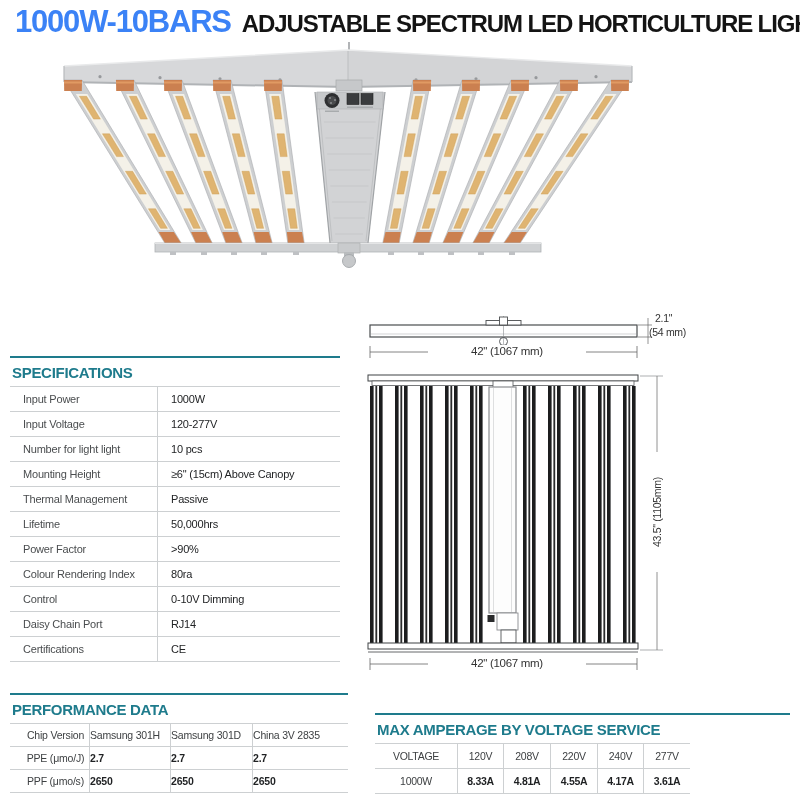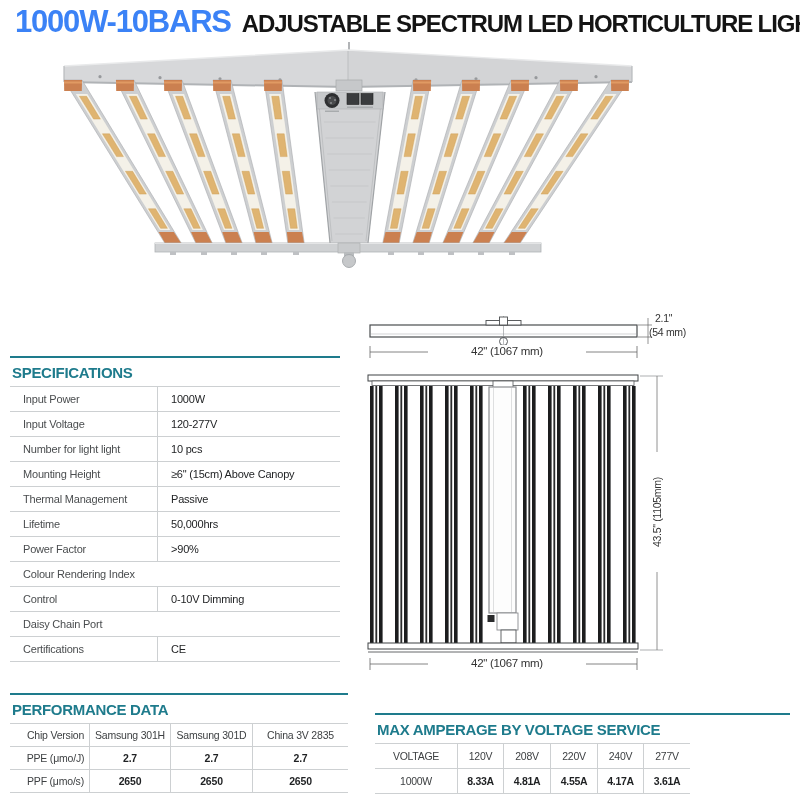--- a/index.html
+++ b/index.html
@@ -16,21 +16,21 @@
   .rule{height:2px;background:#1e7b8c;width:100%;}
   .sec-title{font-size:15px;font-weight:800;letter-spacing:-0.3px;color:#1e7b8c;margin:6px 0 5px 2px;}
   
   .spec-table{border-top:1px solid #cdd0d2;}
   .srow{display:grid;grid-template-columns:147px 1fr;height:24px;border-bottom:1px solid #cdd0d2;align-items:center;}
   .slabel{padding-left:13px;font-size:11px;color:#4a4d4f;letter-spacing:-0.2px;}
   .sval{padding-left:13px;font-size:11px;color:#222426;border-left:1px solid #cdd0d2;height:24px;line-height:24px;letter-spacing:-0.2px;}
   
   .ptable{border-top:1px solid #cdd0d2;}
   .prow{display:grid;grid-template-columns:79px 81px 82px 96px;border-bottom:1px solid #cdd0d2;height:22px;align-items:center;}
-  .pcell{font-size:10.5px;color:#3e4143;text-align:center;border-left:1px solid #cdd0d2;height:22px;line-height:22px;letter-spacing:-0.2px;}
+  .pcell{font-size:10.5px;color:#3e4143;text-align:left;border-left:1px solid #cdd0d2;height:22px;line-height:22px;letter-spacing:-0.2px;}
   .pcell.first{text-align:center;padding-left:12px;border-left:none;}
   .pcell.bold{font-weight:700;color:#1f2123;}
   
   .atable{border-top:1px solid #cdd0d2;width:315px;}
   .arow{display:grid;grid-template-columns:82px 46px 47px 47px 46px 47px;border-bottom:1px solid #cdd0d2;height:24px;align-items:center;}
   .acell{font-size:10.5px;color:#3e4143;text-align:center;border-left:1px solid #cdd0d2;height:24px;line-height:24px;letter-spacing:-0.3px;}
   .acell.first{border-left:none;}
   .acell.bold{font-weight:700;color:#1f2123;}
   
   .drawwrap{position:absolute;left:360px;top:312px;width:440px;height:380px;}
@@ -226,27 +226,29 @@
     <div class="srow">
         <span class="slabel">Lifetime</span>
         <span class="sval">50,000hrs</span>
       </div>
     <div class="srow">
         <span class="slabel">Power Factor</span>
         <span class="sval">&gt;90%</span>
       </div>
     <div class="srow">
         <span class="slabel">Colour Rendering Index</span>
+        <span class="sval">80ra</span>
       </div>
     <div class="srow">
         <span class="slabel">Control</span>
         <span class="sval">0-10V Dimming</span>
       </div>
     <div class="srow">
         <span class="slabel">Daisy Chain Port</span>
+        <span class="sval">RJ14</span>
       </div>
     <div class="srow">
         <span class="slabel">Certifications</span>
         <span class="sval">CE</span>
       </div>
   </div>
 </div>
 
 <div class="drawwrap">
   <svg id="drawsvg" width="440" height="380" viewBox="0 0 440 380">

